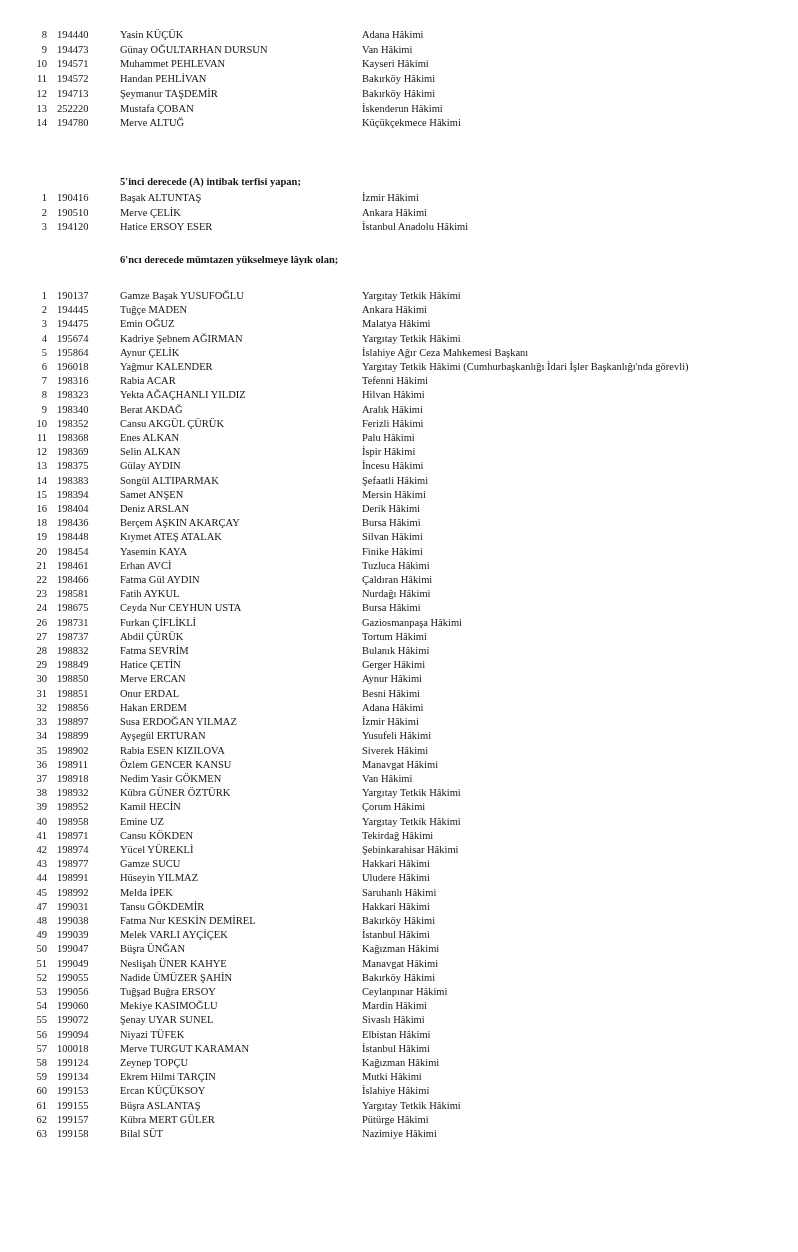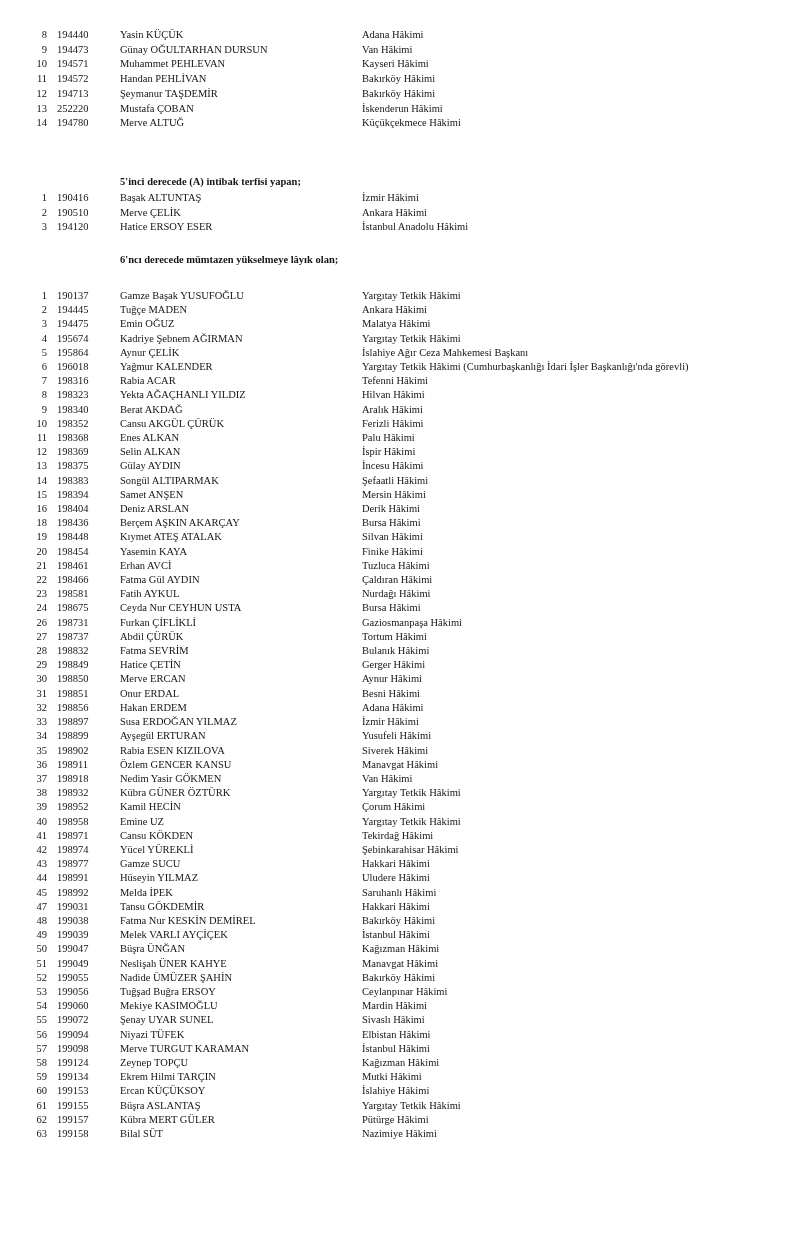--- a/index.html
+++ b/index.html
@@ -494,21 +494,21 @@
 
   <div class="row">
     <span class="c-no">56</span>
     <span class="c-reg">199094</span>
     <span class="c-name">Niyazi TÜFEK</span>
     <span class="c-title">Elbistan Hâkimi</span>
   </div>
 
   <div class="row">
     <span class="c-no">57</span>
-    <span class="c-reg">199098</span>
+    <span class="c-reg">100018</span>
     <span class="c-name">Merve TURGUT KARAMAN</span>
     <span class="c-title">İstanbul Hâkimi</span>
   </div>
 
   <div class="row">
     <span class="c-no">58</span>
     <span class="c-reg">199124</span>
     <span class="c-name">Zeynep TOPÇU</span>
     <span class="c-title">Kağızman Hâkimi</span>
   </div>

